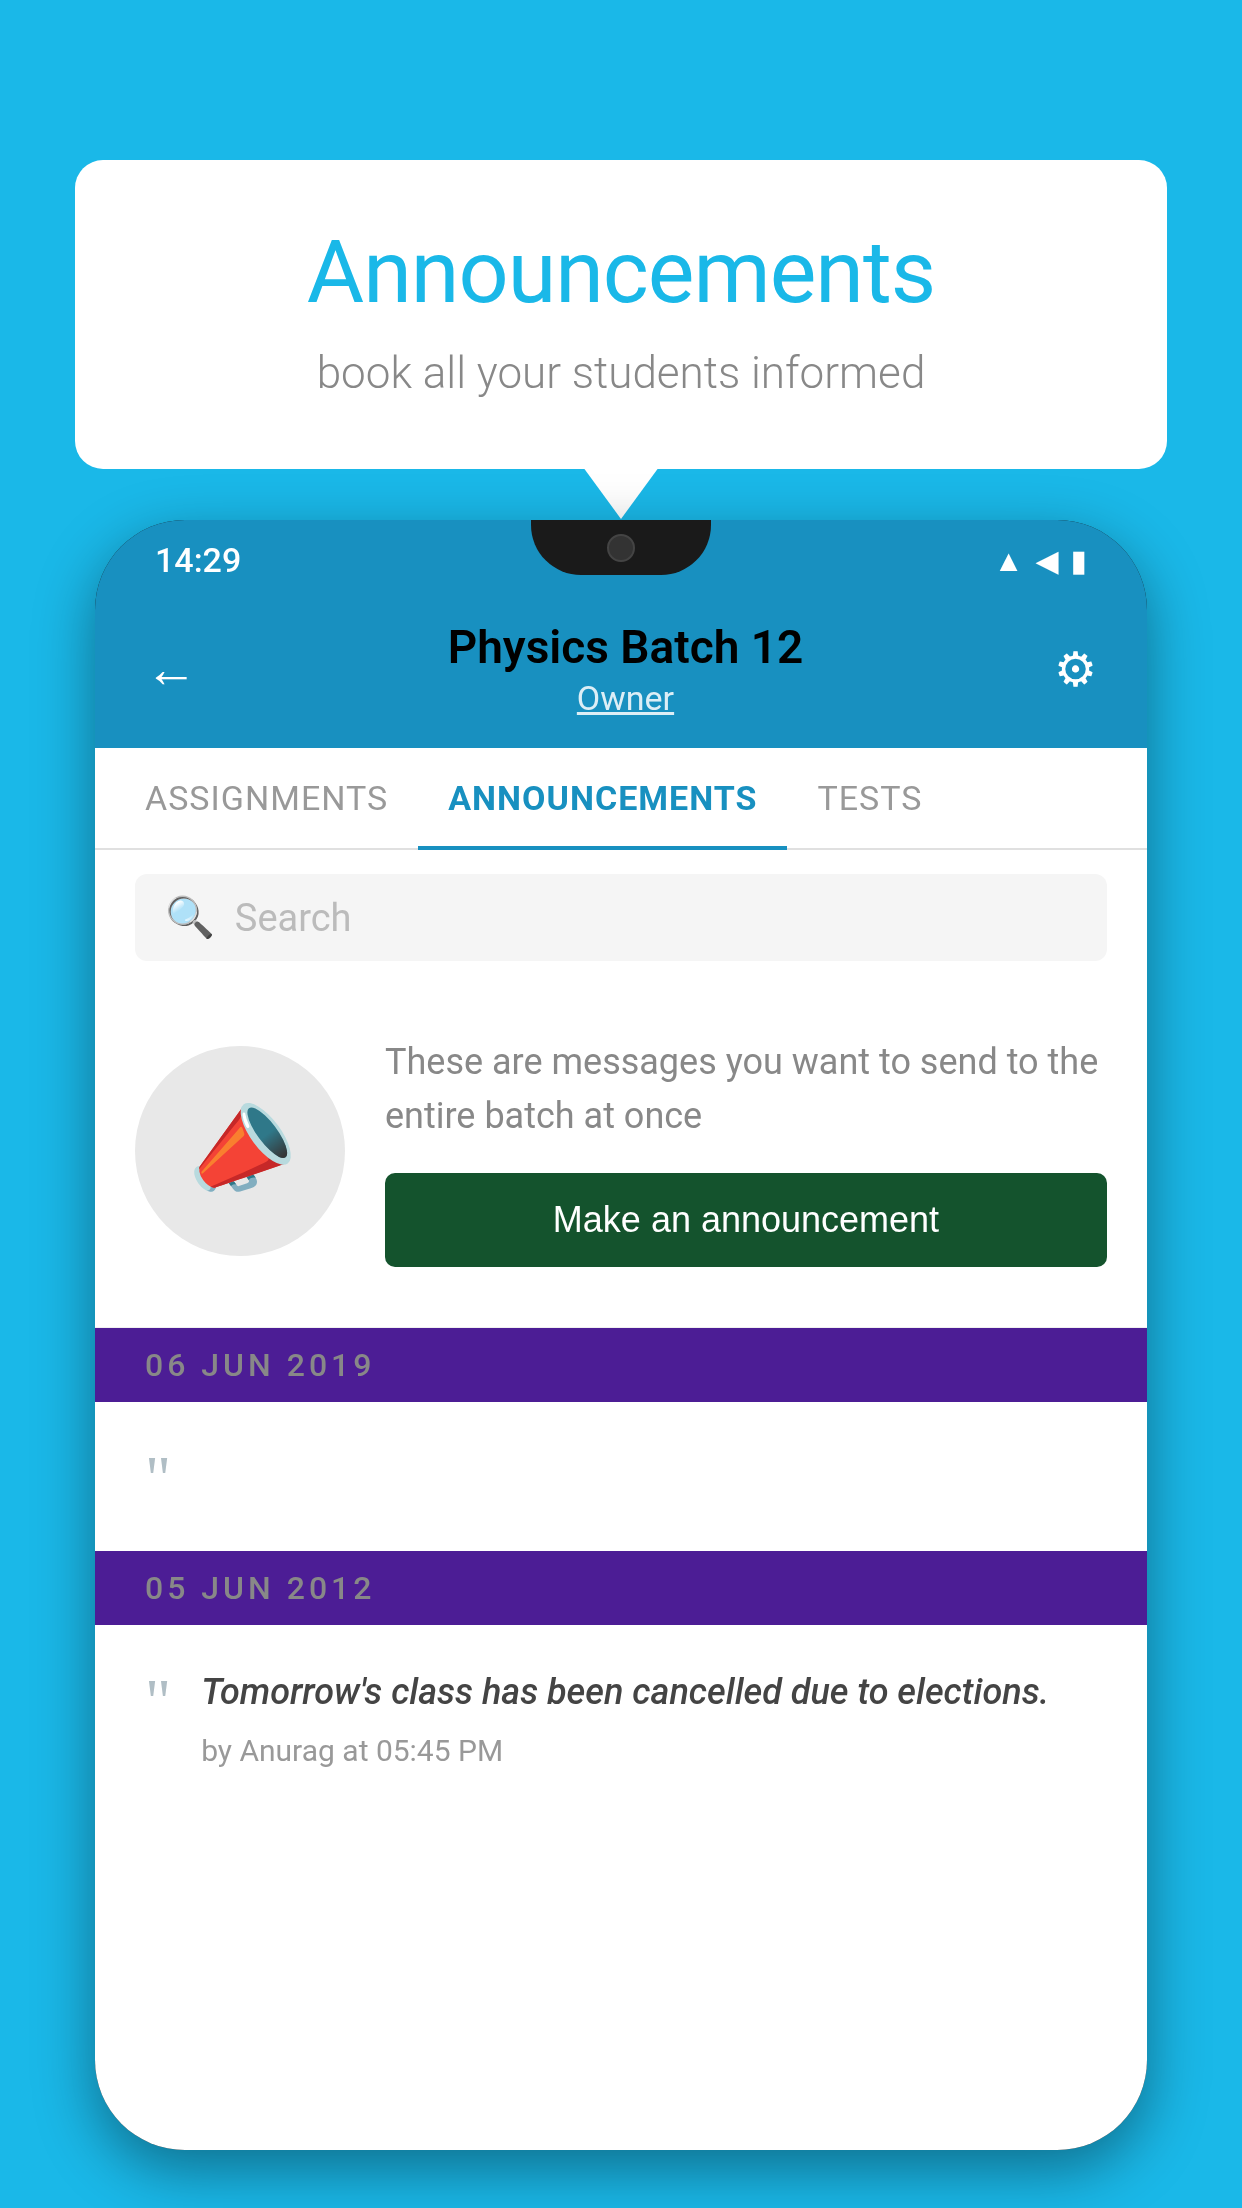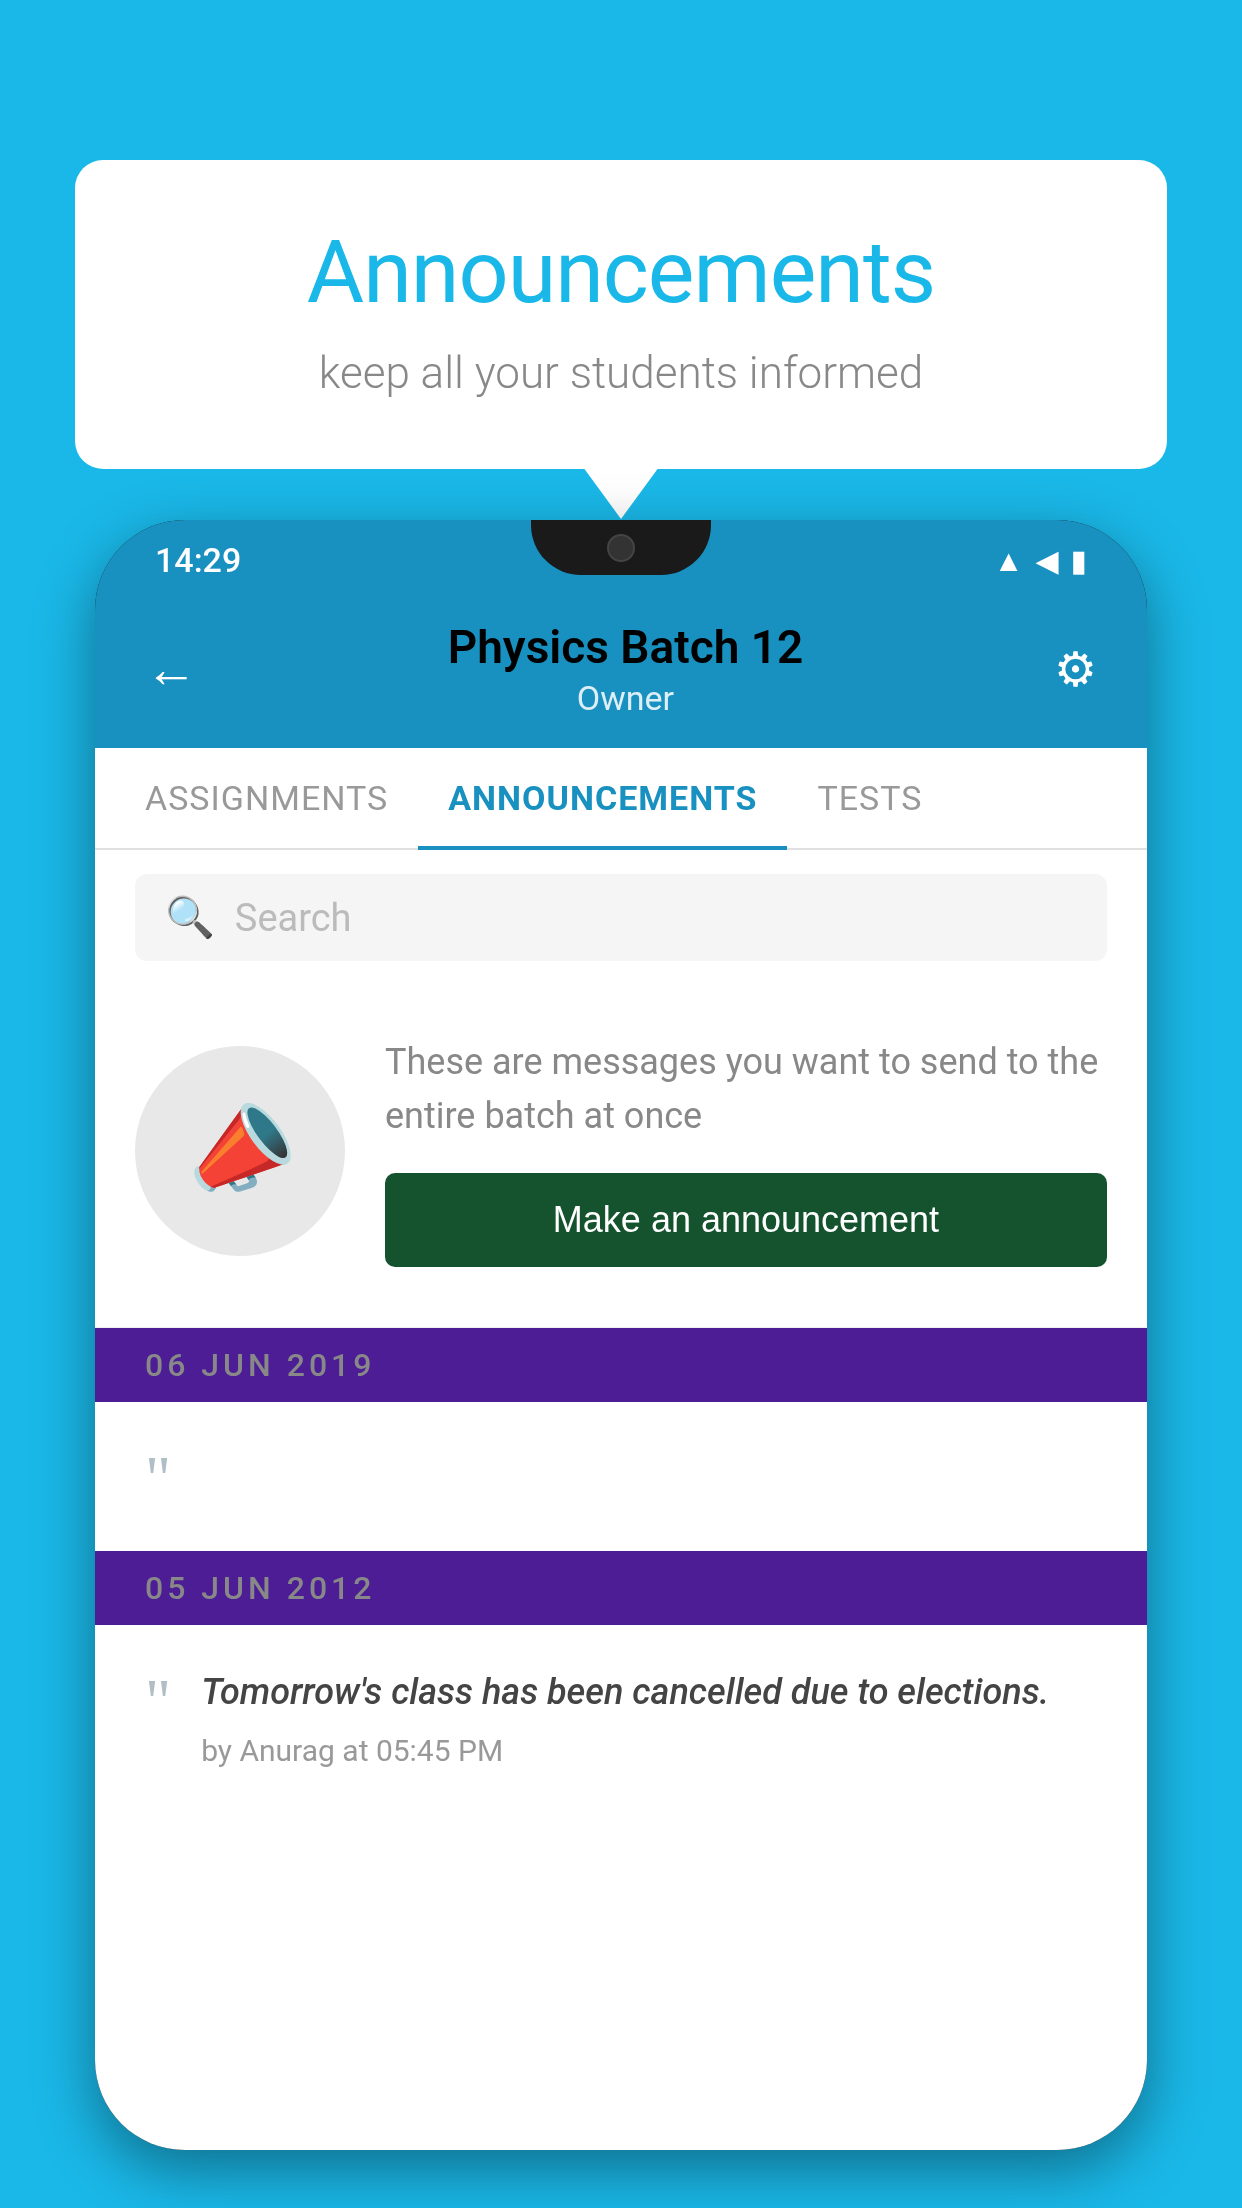--- a/index.html
+++ b/index.html
@@ -156,20 +156,21 @@
     .header-title {
       color: #000000;
       font-size: 46px;
       font-weight: 600;
     }
 
     .header-subtitle {
       color: rgba(255,255,255,0.85);
       font-size: 34px;
       margin-top: 4px;
+      text-decoration: underline;
     }
 
     .settings-btn {
       color: white;
       font-size: 48px;
       cursor: pointer;
     }
 
     
     .tabs-container {
@@ -339,21 +340,21 @@
       height: 1632px;
       margin: 0;
     }
   </style>
 </head>
 <body>
 
 <div class="speech-bubble-container">
   <div class="speech-bubble">
     <div class="bubble-title">Announcements</div>
-    <div class="bubble-subtitle">keep all your students informed</div>
+    <div class="bubble-subtitle">book all your students informed</div>
   </div>
 </div>
 
 <div class="phone-wrapper">
   <div class="phone-frame">
 
     <div class="phone-inner">
 
       <div class="phone-status-bar">
         <div class="notch">

